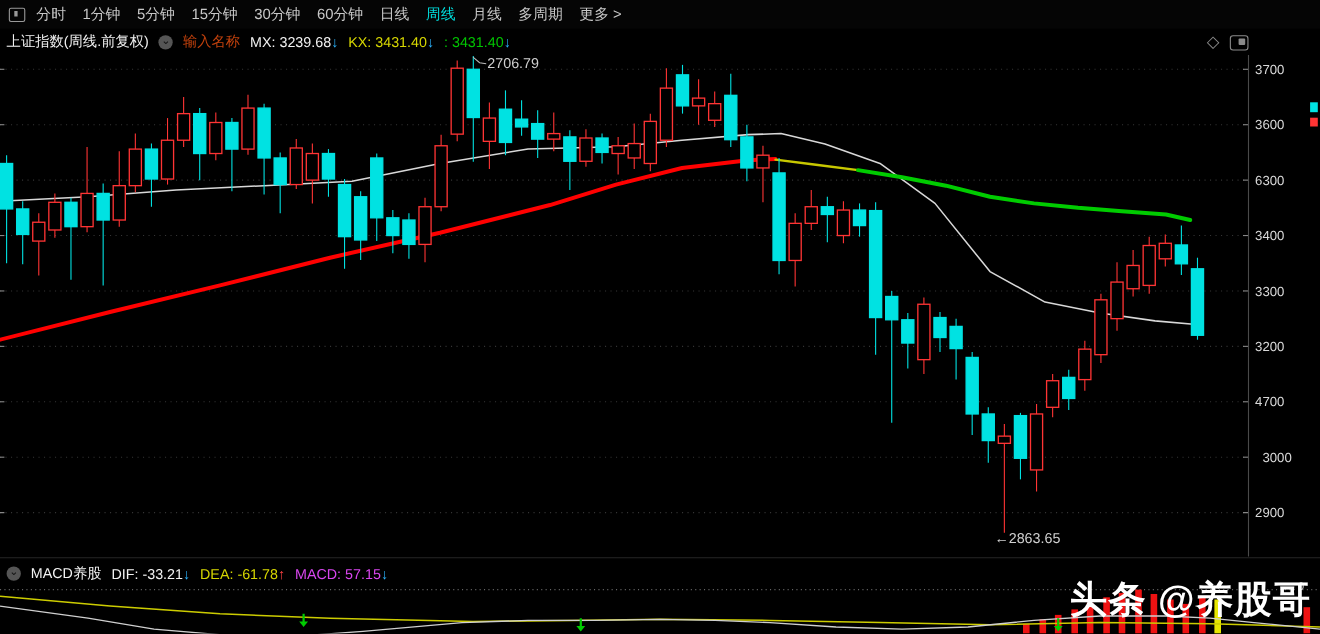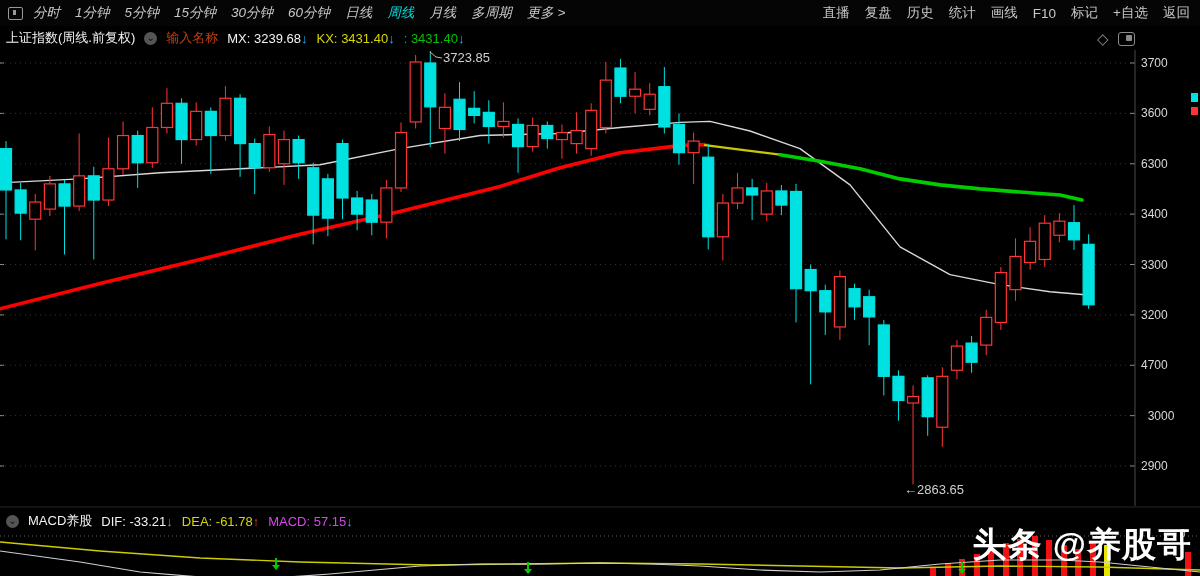--- a/index.html
+++ b/index.html
@@ -7,21 +7,21 @@
        font-family:"Liberation Sans","DejaVu Sans",sans-serif;
        -webkit-font-smoothing:antialiased;}
   .abs{position:absolute;}
   
   #topbar{top:0;left:0;width:1200px;height:26px;display:flex;align-items:center;
           background:#050505;font-size:13.5px;color:#c8c8c8;}
   #topbar .win-icon{width:13px;height:11px;border:1px solid #999;border-radius:2px;
           margin:0 10px 0 8px;position:relative;}
   #topbar .win-icon:after{content:"";position:absolute;left:4px;top:2px;width:3px;height:5px;background:#999;}
   .menu-row{display:flex;align-items:center;gap:15px;white-space:nowrap;}
-  #left-menu{flex:0 0 auto;font-style:italic;}
+  #left-menu{flex:0 0 auto;}
   #right-menu{margin-left:auto;margin-right:10px;}
   .tab{cursor:default;}
   .tab.active{color:#00dcdc;}
   
   #infobar{top:29px;left:6px;height:18px;display:flex;align-items:center;gap:9px;
            font-size:13px;color:#d6d6d6;white-space:nowrap;}
   .circle-ico{width:13px;height:13px;border-radius:50%;background:#555;color:#111;
            font-size:10px;line-height:12px;text-align:center;display:inline-block;}
   .muted{color:#c2410c;}
   .val-white{color:#f2f2f2;}
@@ -270,31 +270,20 @@
       <span class="tab">5分钟</span>
       <span class="tab">15分钟</span>
       <span class="tab">30分钟</span>
       <span class="tab">60分钟</span>
       <span class="tab">日线</span>
       <span class="tab active">周线</span>
       <span class="tab">月线</span>
       <span class="tab">多周期</span>
       <span class="tab">更多 &gt;</span>
     </div>
-  <div id="right-menu" class="menu-row">
-      <span class="tab">直播</span>
-      <span class="tab">复盘</span>
-      <span class="tab">历史</span>
-      <span class="tab">统计</span>
-      <span class="tab">画线</span>
-      <span class="tab">F10</span>
-      <span class="tab">标记</span>
-      <span class="tab">+自选</span>
-      <span class="tab">返回</span>
-    </div>
 </div>
 
 <div id="infobar" class="abs">
   <span class="val-white">上证指数(周线.前复权)</span>
   <span class="circle-ico">⌄</span>
   <span class="muted">输入名称</span>
   <span><span class="val-white">MX:</span> <span class="val-white">3239.68</span><span class="arr-down">↓</span></span>
   <span><span class="val-yellow">KX:</span> <span class="val-yellow">3431.40</span><span class="arr-down">↓</span></span>
   <span><span class="val-green">:</span> <span class="val-green">3431.40</span><span class="arr-down">↓</span></span>
 </div>
@@ -306,21 +295,21 @@
     <div class="ytick" style="top: 56px;">3700</div>
     <div class="ytick" style="top: 106.375px;">3600</div>
     <div class="ytick" style="top: 156.75px;">6300</div>
     <div class="ytick" style="top: 207.125px;">3400</div>
     <div class="ytick" style="top: 257.5px;">3300</div>
     <div class="ytick" style="top: 307.875px;">3200</div>
     <div class="ytick" style="top: 358.25px;">4700</div>
     <div class="ytick" style="top: 408.625px; text-align: center;">3000</div>
     <div class="ytick" style="top: 459px;">2900</div>
   </div>
-<div class="anno" id="anno-high" style="left: 443px; top: 50px;">3723.85</div>
+<div class="anno" id="anno-high" style="left: 443px; top: 50px;">2706.79</div>
 <div class="anno" id="anno-low" style="left: 904px; top: 482px;">←2863.65</div>
 
 <div id="macdbar" class="abs">
   <span class="circle-ico">⌄</span>
   <span class="val-white">MACD养股</span>
   <span><span class="val-white">DIF:</span> <span class="val-white">-33.21</span><span class="arr-down">↓</span></span>
   <span><span class="val-yellow">DEA:</span> <span class="val-yellow">-61.78</span><span class="arr-up">↑</span></span>
   <span><span class="val-magenta">MACD:</span> <span class="val-magenta">57.15</span><span class="arr-down">↓</span></span>
 </div>
 

